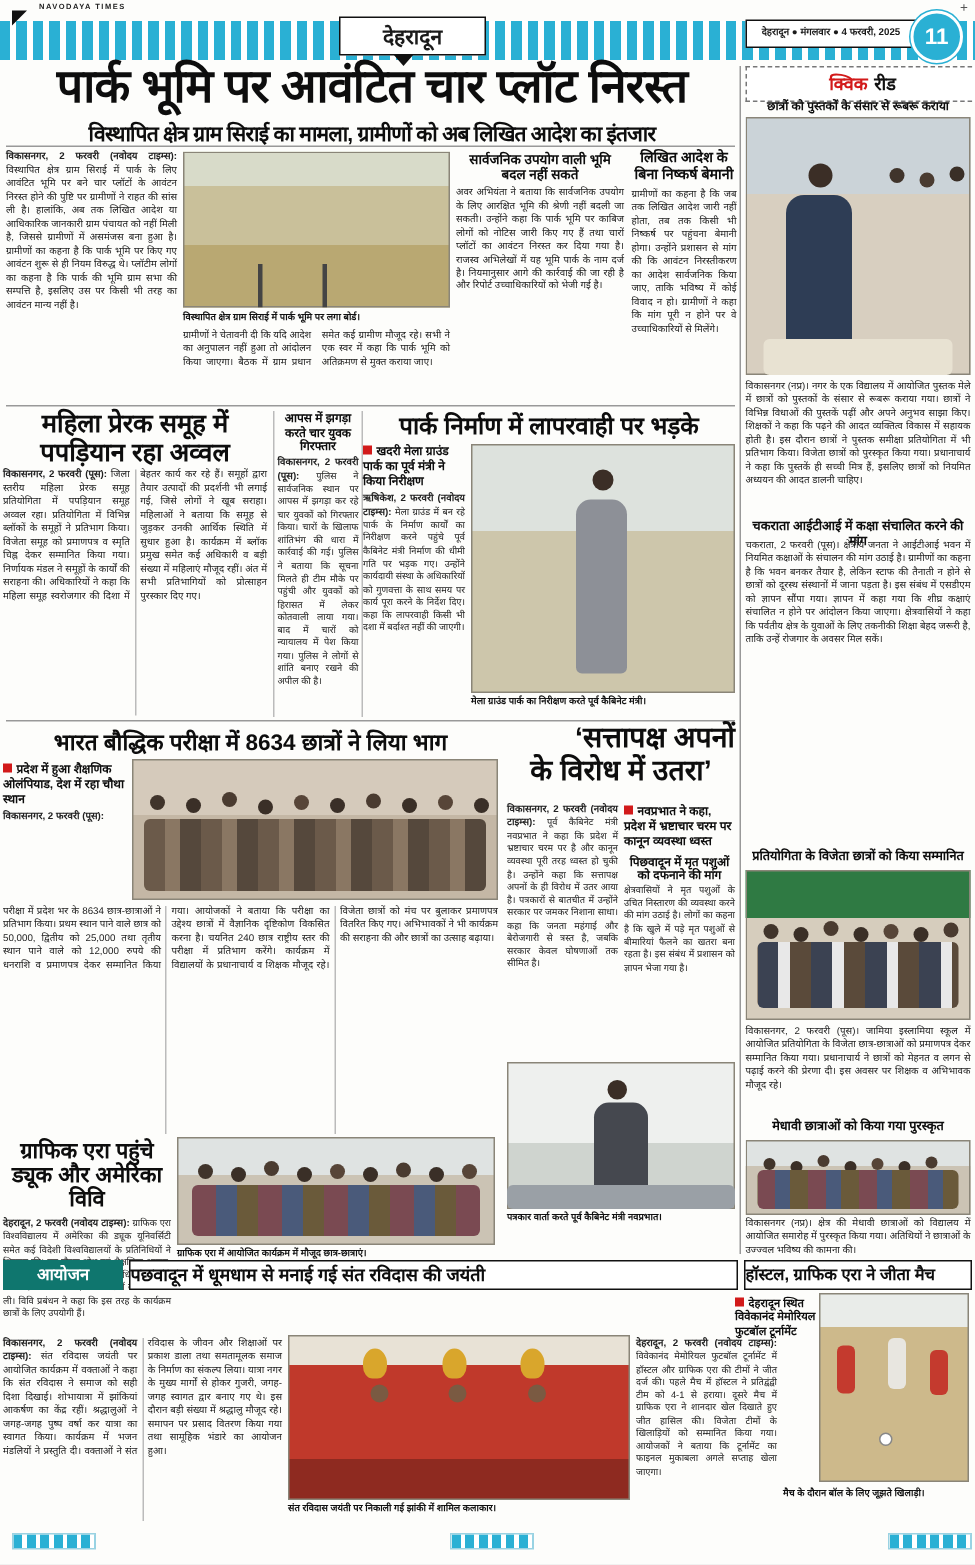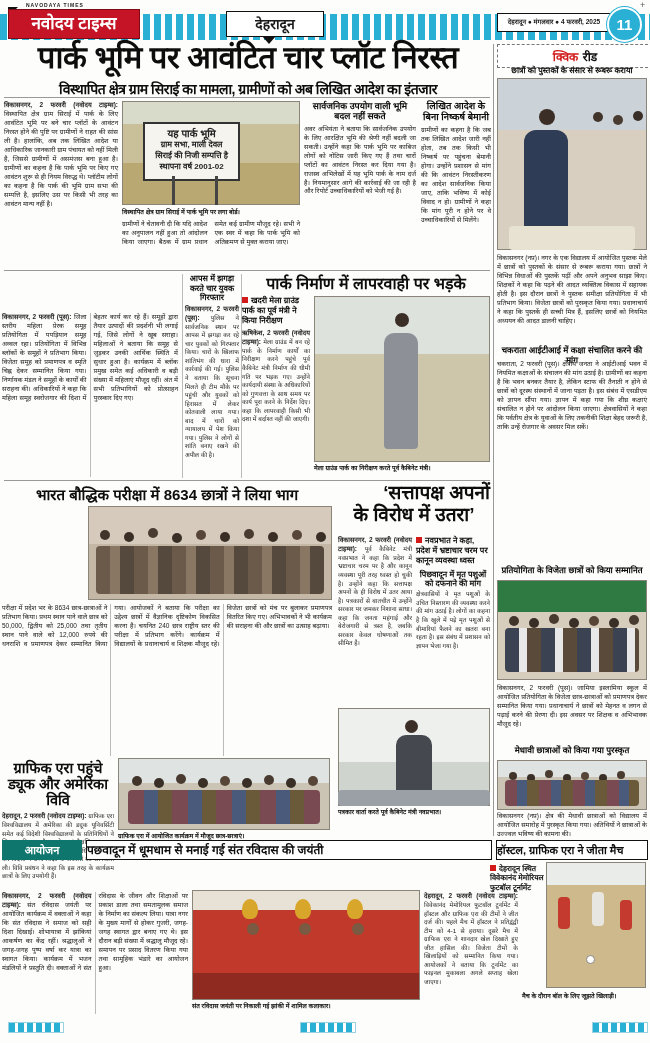--- a/index.html
+++ b/index.html
@@ -72,60 +72,54 @@
 </style>
 </head>
 <body>
 
 <div id="page">
 
   <div class="abs stripes"></div>
   <div class="abs brand-fold"></div>
   <div class="abs brandwrap">
     <div class="brand-small">NAVODAYA TIMES</div>
-    <div class="brand-box">नवोदय टाइम्स</div>
   </div>
   <div class="abs citytab">देहरादून</div>
   <div class="abs citytab-notch"></div>
   <div class="abs datebox">देहरादून ● मंगलवार ● 4 फरवरी, 2025</div>
   <div class="abs pagecircle">11</div>
   <div class="abs regmark">+</div>
 
   <div class="abs h1" style="left:6px;top:42px;width:484px;font-size:31px;line-height:1.02;">पार्क भूमि पर आवंटित चार प्लॉट निरस्त</div>
   <div class="abs h1" style="left:6px;top:79px;width:484px;font-size:14px;">विस्थापित क्षेत्र ग्राम सिराई का मामला, ग्रामीणों को अब लिखित आदेश का इंतजार</div>
   <div class="abs hr" style="left:4px;top:97px;width:486px;"></div>
 
   <div class="abs body" style="left:4px;top:101px;width:114px;height:166px;">
     <b class="dl">विकासनगर, 2 फरवरी (नवोदय टाइम्स):</b>
     <span>विस्थापित क्षेत्र ग्राम सिराई में पार्क के लिए आवंटित भूमि पर बने चार प्लॉटों के आवंटन निरस्त होने की पुष्टि पर ग्रामीणों ने राहत की सांस ली है। हालांकि, अब तक लिखित आदेश या आधिकारिक जानकारी ग्राम पंचायत को नहीं मिली है, जिससे ग्रामीणों में असमंजस बना हुआ है। ग्रामीणों का कहना है कि पार्क भूमि पर किए गए आवंटन शुरू से ही नियम विरुद्ध थे। प्लॉटीम लोगों का कहना है कि पार्क की भूमि ग्राम सभा की सम्पत्ति है, इसलिए उस पर किसी भी तरह का आवंटन मान्य नहीं है।</span>
   </div>
 
   <div class="abs ph ph-park" style="left:122px;top:101px;width:178px;height:104px;">
-    <div class="sign">
-      <div>यह पार्क भूमि</div>
-      <div>ग्राम सभा, माली देवल</div>
-      <div>सिराई की निजी सम्पत्ति है</div>
-      <div>स्थापना वर्ष 2001-02</div>
-    </div>
     <div class="signleg" style="left:28%;"></div>
     <div class="signleg" style="left:52%;"></div>
   </div>
   <div class="abs caption" style="left:122px;top:208px;width:178px;">विस्थापित क्षेत्र ग्राम सिराई में पार्क भूमि पर लगा बोर्ड।</div>
   <div class="abs body" style="left:122px;top:220px;width:178px;height:48px;column-count:2;column-gap:7px;">ग्रामीणों ने चेतावनी दी कि यदि आदेश का अनुपालन नहीं हुआ तो आंदोलन किया जाएगा। बैठक में ग्राम प्रधान समेत कई ग्रामीण मौजूद रहे। सभी ने एक स्वर में कहा कि पार्क भूमि को अतिक्रमण से मुक्त कराया जाए।</div>
 
   <div class="abs" style="left:304px;top:101px;width:112px;height:167px;">
     <div class="subh" style="text-align:center;">सार्वजनिक उपयोग वाली भूमि बदल नहीं सकते</div>
     <div class="body" style="margin-top:3px;">अवर अभियंता ने बताया कि सार्वजनिक उपयोग के लिए आरक्षित भूमि की श्रेणी नहीं बदली जा सकती। उन्होंने कहा कि पार्क भूमि पर काबिज लोगों को नोटिस जारी किए गए हैं तथा चारों प्लॉटों का आवंटन निरस्त कर दिया गया है। राजस्व अभिलेखों में यह भूमि पार्क के नाम दर्ज है। नियमानुसार आगे की कार्रवाई की जा रही है और रिपोर्ट उच्चाधिकारियों को भेजी गई है।</div>
   </div>
   <div class="abs" style="left:421px;top:101px;width:70px;height:167px;">
     <div class="subh" style="text-align:center;font-size:9.5px;">लिखित आदेश के बिना निष्कर्ष बेमानी</div>
     <div class="body" style="margin-top:3px;">ग्रामीणों का कहना है कि जब तक लिखित आदेश जारी नहीं होता, तब तक किसी भी निष्कर्ष पर पहुंचना बेमानी होगा। उन्होंने प्रशासन से मांग की कि आवंटन निरस्तीकरण का आदेश सार्वजनिक किया जाए, ताकि भविष्य में कोई विवाद न हो। ग्रामीणों ने कहा कि मांग पूरी न होने पर वे उच्चाधिकारियों से मिलेंगे।</div>
   </div>
   <div class="abs hr" style="left:4px;top:270px;width:486px;"></div>
 
+  <div class="abs h2" style="left:2px;top:274px;width:176px;font-size:17px;line-height:1.1;text-align:center;">महिला प्रेरक समूह में पपड़ियान रहा अव्वल</div>
   <div class="abs body cols2" style="left:2px;top:313px;width:176px;height:164px;">
     <b class="dl">विकासनगर, 2 फरवरी (पूस):</b>
     <span>जिला स्तरीय महिला प्रेरक समूह प्रतियोगिता में पपड़ियान समूह अव्वल रहा। प्रतियोगिता में विभिन्न ब्लॉकों के समूहों ने प्रतिभाग किया। विजेता समूह को प्रमाणपत्र व स्मृति चिह्न देकर सम्मानित किया गया। निर्णायक मंडल ने समूहों के कार्यों की सराहना की। अधिकारियों ने कहा कि महिला समूह स्वरोजगार की दिशा में बेहतर कार्य कर रहे हैं। समूहों द्वारा तैयार उत्पादों की प्रदर्शनी भी लगाई गई, जिसे लोगों ने खूब सराहा। महिलाओं ने बताया कि समूह से जुड़कर उनकी आर्थिक स्थिति में सुधार हुआ है। कार्यक्रम में ब्लॉक प्रमुख समेत कई अधिकारी व बड़ी संख्या में महिलाएं मौजूद रहीं। अंत में सभी प्रतिभागियों को प्रोत्साहन पुरस्कार दिए गए।</span>
   </div>
 
   <div class="abs" style="left:182px;top:274px;width:54px;height:204px;border-left:.6px solid #bbb;border-right:.6px solid #bbb;padding:0 2px;">
     <div class="h2" style="font-size:8px;text-align:center;line-height:1.2;">आपस में झगड़ा करते चार युवक गिरफ्तार</div>
     <div class="body" style="margin-top:2px;font-size:6.2px;">
       <b class="dl">विकासनगर, 2 फरवरी (पूस):</b>
       <span>पुलिस ने सार्वजनिक स्थान पर आपस में झगड़ा कर रहे चार युवकों को गिरफ्तार किया। चारों के खिलाफ शांतिभंग की धारा में कार्रवाई की गई। पुलिस ने बताया कि सूचना मिलते ही टीम मौके पर पहुंची और युवकों को हिरासत में लेकर कोतवाली लाया गया। बाद में चारों को न्यायालय में पेश किया गया। पुलिस ने लोगों से शांति बनाए रखने की अपील की है।</span>
@@ -141,20 +135,26 @@
     </div>
   </div>
   <div class="abs ph ph-inspect" style="left:314px;top:296px;width:176px;height:166px;">
     <div class="person" style="left:40%;top:22%;width:34px;height:70%;background:#8d9097;border-radius:10px 10px 4px 4px;"></div>
     <div class="head" style="left:46%;top:10%;width:14px;height:14px;"></div>
   </div>
   <div class="abs caption" style="left:314px;top:464px;width:176px;">मेला ग्राउंड पार्क का निरीक्षण करते पूर्व कैबिनेट मंत्री।</div>
   <div class="abs hr" style="left:4px;top:480px;width:486px;"></div>
 
   <div class="abs h2" style="left:2px;top:484px;width:330px;font-size:15px;text-align:center;">भारत बौद्धिक परीक्षा में 8634 छात्रों ने लिया भाग</div>
+  <div class="abs" style="left:2px;top:508px;width:82px;height:94px;">
+    <div class="bullet">प्रदेश में हुआ शैक्षणिक ओलंपियाड, देश में रहा चौथा स्थान</div>
+    <div class="body" style="margin-top:3px;font-size:6.2px;">
+      <b class="dl">विकासनगर, 2 फरवरी (पूस):</b>
+    </div>
+  </div>
   <div class="abs ph ph-certs" style="left:88px;top:506px;width:244px;height:94px;">
     <div class="crowd" style="left:12px;top:24px;box-shadow:24px 2px 0 #3a2f27,48px -2px 0 #4a3b30,72px 3px 0 #3a2f27,96px 0 0 #574538,120px 2px 0 #3a2f27,144px -1px 0 #4a3b30,168px 2px 0 #3a2f27,192px 0 0 #574538,216px 2px 0 #3a2f27;"></div>
     <div class="person" style="left:8px;top:40px;width:228px;height:48px;background:repeating-linear-gradient(90deg,#6b5a4a 0 14px,#8a7763 14px 24px,#55483c 24px 38px);"></div>
   </div>
   <div class="abs body cols3" style="left:2px;top:604px;width:330px;height:152px;">परीक्षा में प्रदेश भर के 8634 छात्र-छात्राओं ने प्रतिभाग किया। प्रथम स्थान पाने वाले छात्र को 50,000, द्वितीय को 25,000 तथा तृतीय स्थान पाने वाले को 12,000 रुपये की धनराशि व प्रमाणपत्र देकर सम्मानित किया गया। आयोजकों ने बताया कि परीक्षा का उद्देश्य छात्रों में वैज्ञानिक दृष्टिकोण विकसित करना है। चयनित 240 छात्र राष्ट्रीय स्तर की परीक्षा में प्रतिभाग करेंगे। कार्यक्रम में विद्यालयों के प्रधानाचार्य व शिक्षक मौजूद रहे। विजेता छात्रों को मंच पर बुलाकर प्रमाणपत्र वितरित किए गए। अभिभावकों ने भी कार्यक्रम की सराहना की और छात्रों का उत्साह बढ़ाया।</div>
 
   <div class="abs" style="left:338px;top:482px;width:152px;">
     <div class="h2" style="font-size:19px;text-align:right;line-height:1.15;">‘सत्तापक्ष अपनों</div>
     <div class="h2" style="font-size:19px;text-align:center;line-height:1.15;">के विरोध में उतरा’</div>
   </div>

